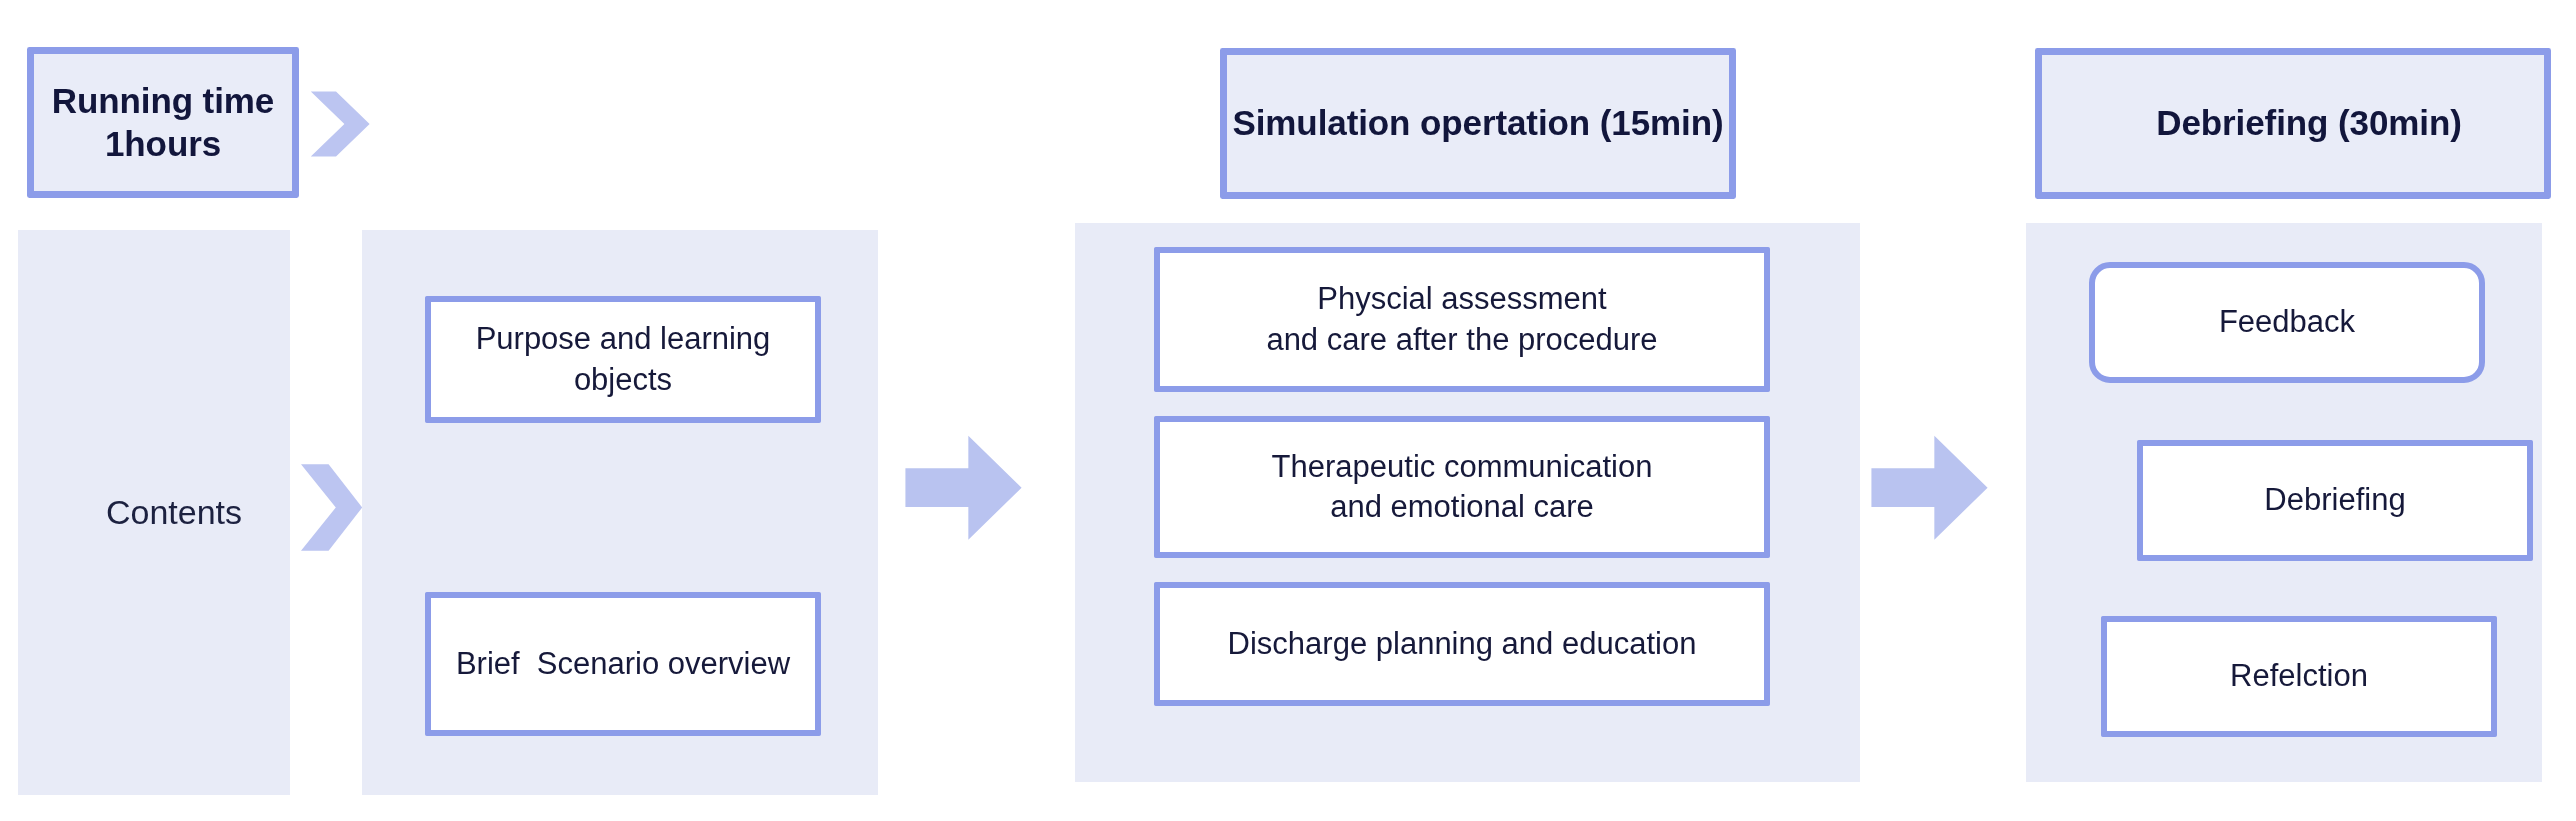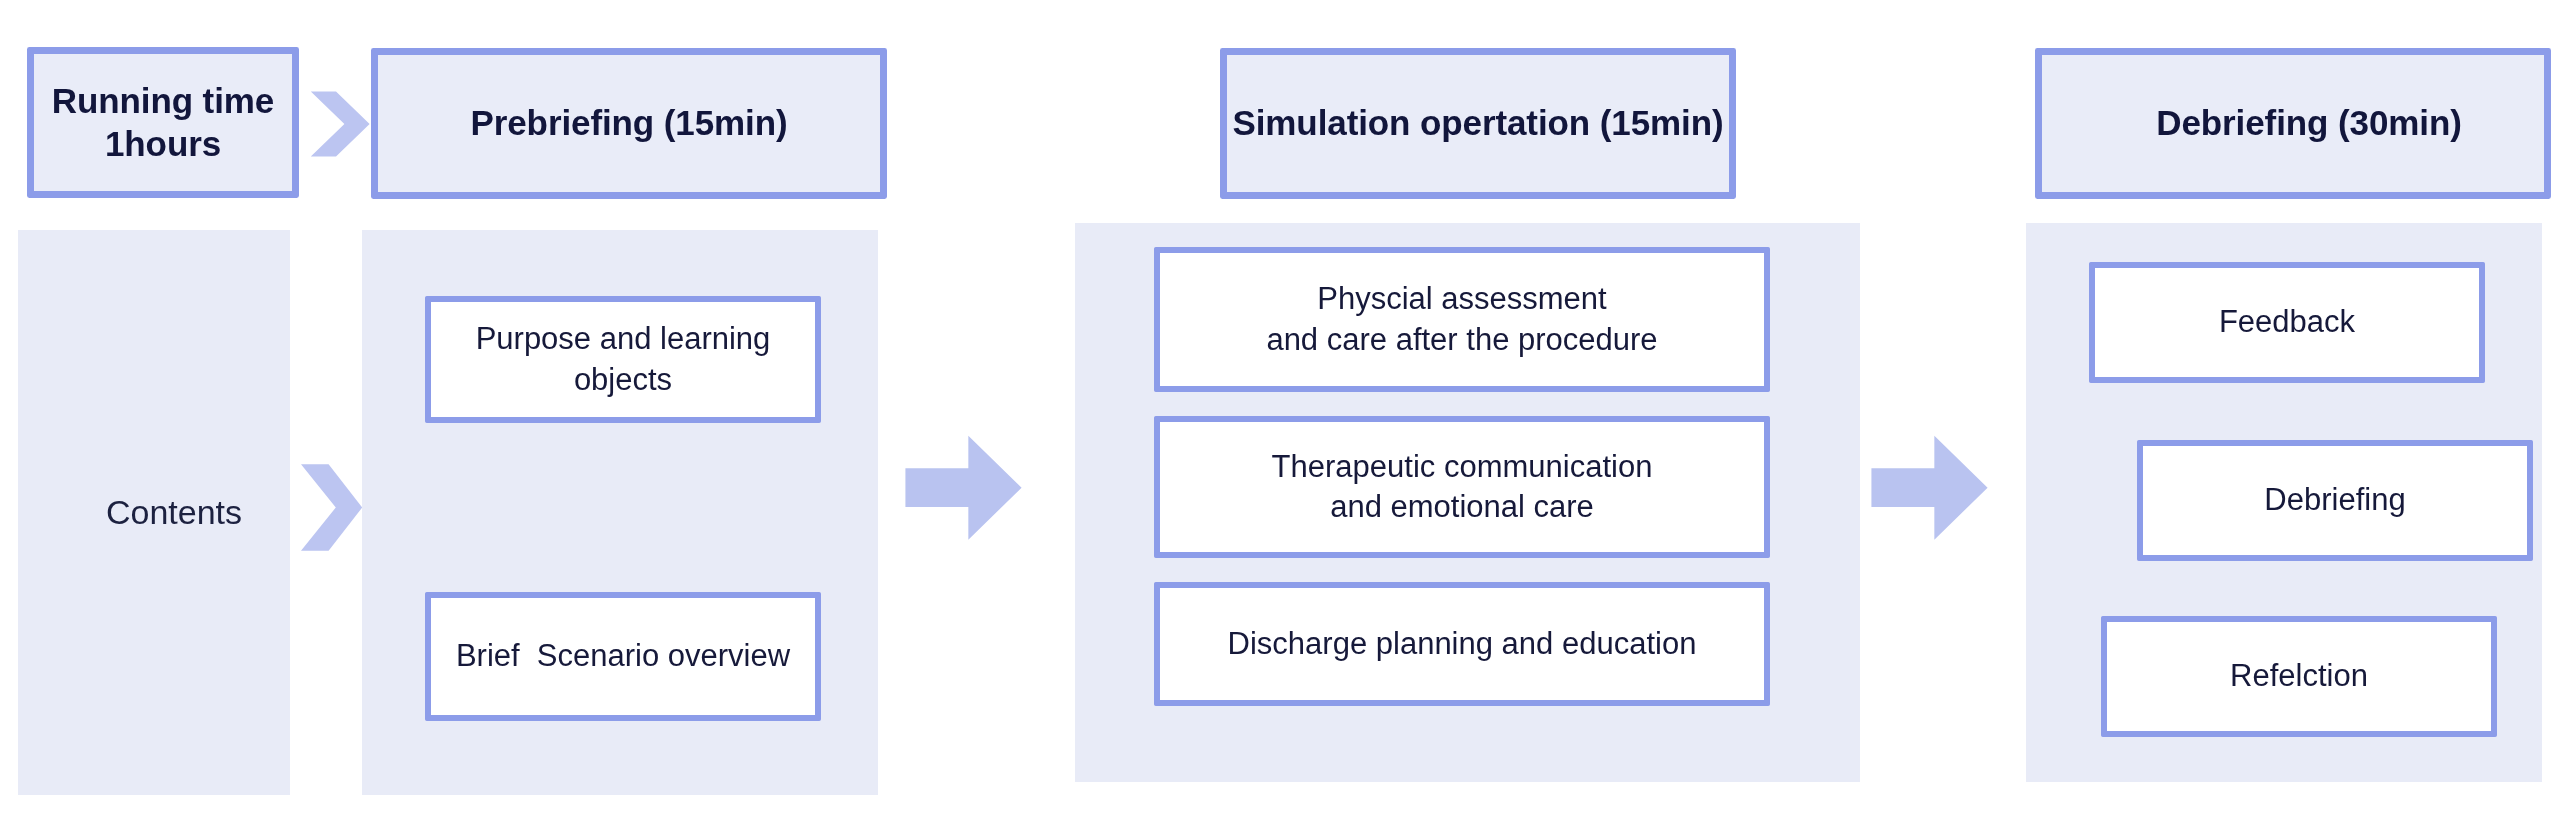--- a/index.html
+++ b/index.html
@@ -114,29 +114,29 @@
     justify-content: center;
     text-align: center;
     color: #16193a;
     line-height: 1.3;
     font-size: 31px;
     white-space: pre-wrap;
   }
 
   
   .pb-0 { left: 63px; top: 66px; width: 396px; height: 127px; }
-  .pb-1 { left: 63px; top: 362px; width: 396px; height: 129px; }
+  .pb-1 { left: 63px; top: 362px; width: 396px; height: 144px; }
 
   
   .sb-0 { left: 79px; top: 24px;  width: 616px; height: 145px; }
   .sb-1 { left: 79px; top: 193px; width: 616px; height: 142px; }
   .sb-2 { left: 79px; top: 359px; width: 616px; height: 124px; }
 
   
-  .db-0 { left: 63px; top: 39px;  width: 396px; height: 121px; }
+  .db-0 { left: 63px; top: 39px;  width: 396px; height: 121px; border-radius: 21px; }
   .db-1 { left: 63px; top: 217px; width: 396px; height: 121px; margin-left: 48px; }
   .db-2 { left: 63px; top: 393px; width: 396px; height: 121px; margin-left: 12px; }
 
   
   .block-arrow {
     position: absolute;
   }
   .block-arrow svg { display: block; }
   .ba-0 { left: 903px; top: 432px; }
   .ba-1 { left: 1869px; top: 432px; }
@@ -148,21 +148,20 @@
 
   <div class="header-box hb-0">Running time
 1hours</div>
 
   <div class="chevron chev-header">
     <svg width="66" height="72" viewBox="0 0 110 120" xmlns="http://www.w3.org/2000/svg">
       <path d="M8 6 L64 60 L8 114 L50 114 L106 60 L50 6 Z" fill="#bcc5f1"></path>
     </svg>
   </div>
 
-  <div class="header-box hb-1">Prebriefing (15min)</div>
 
   <div class="header-box hb-2">Simulation opertation (15min)</div>
 
   <div class="header-box hb-3">Debriefing (30min)</div>
 </div>
 
 <div class="content-row">
 
   <div class="panel panel-contents">
     <div class="contents-label">Contents</div>

